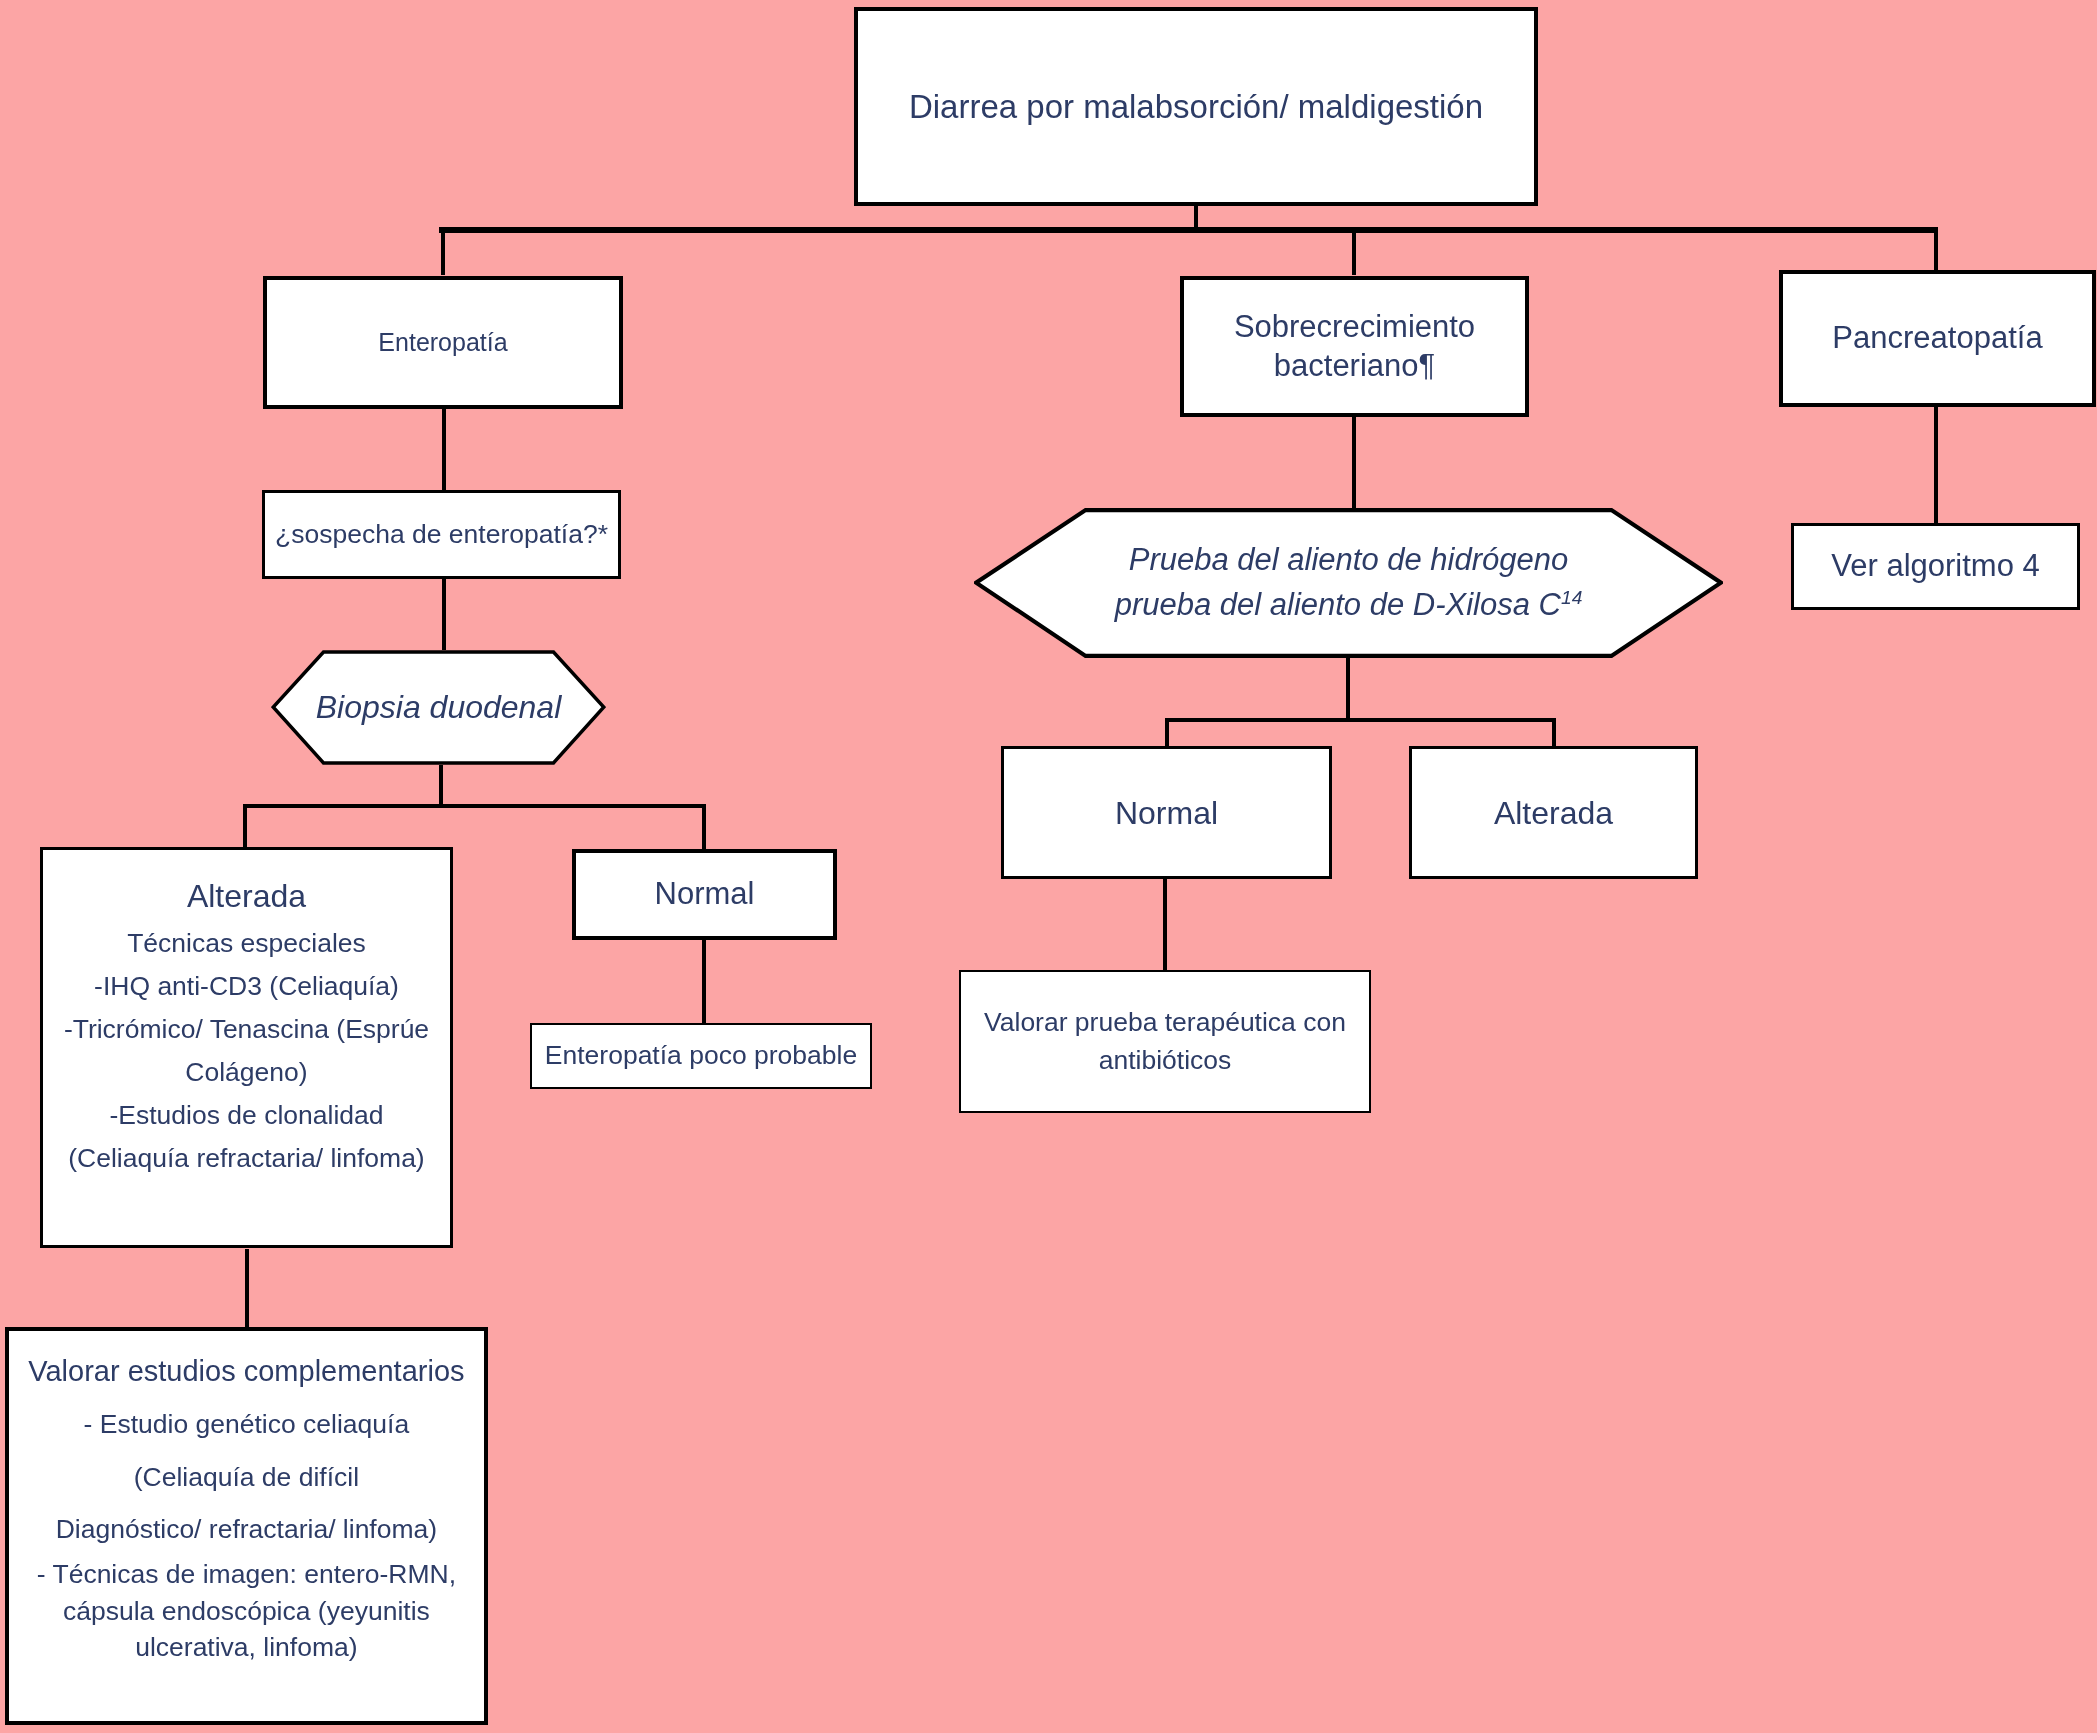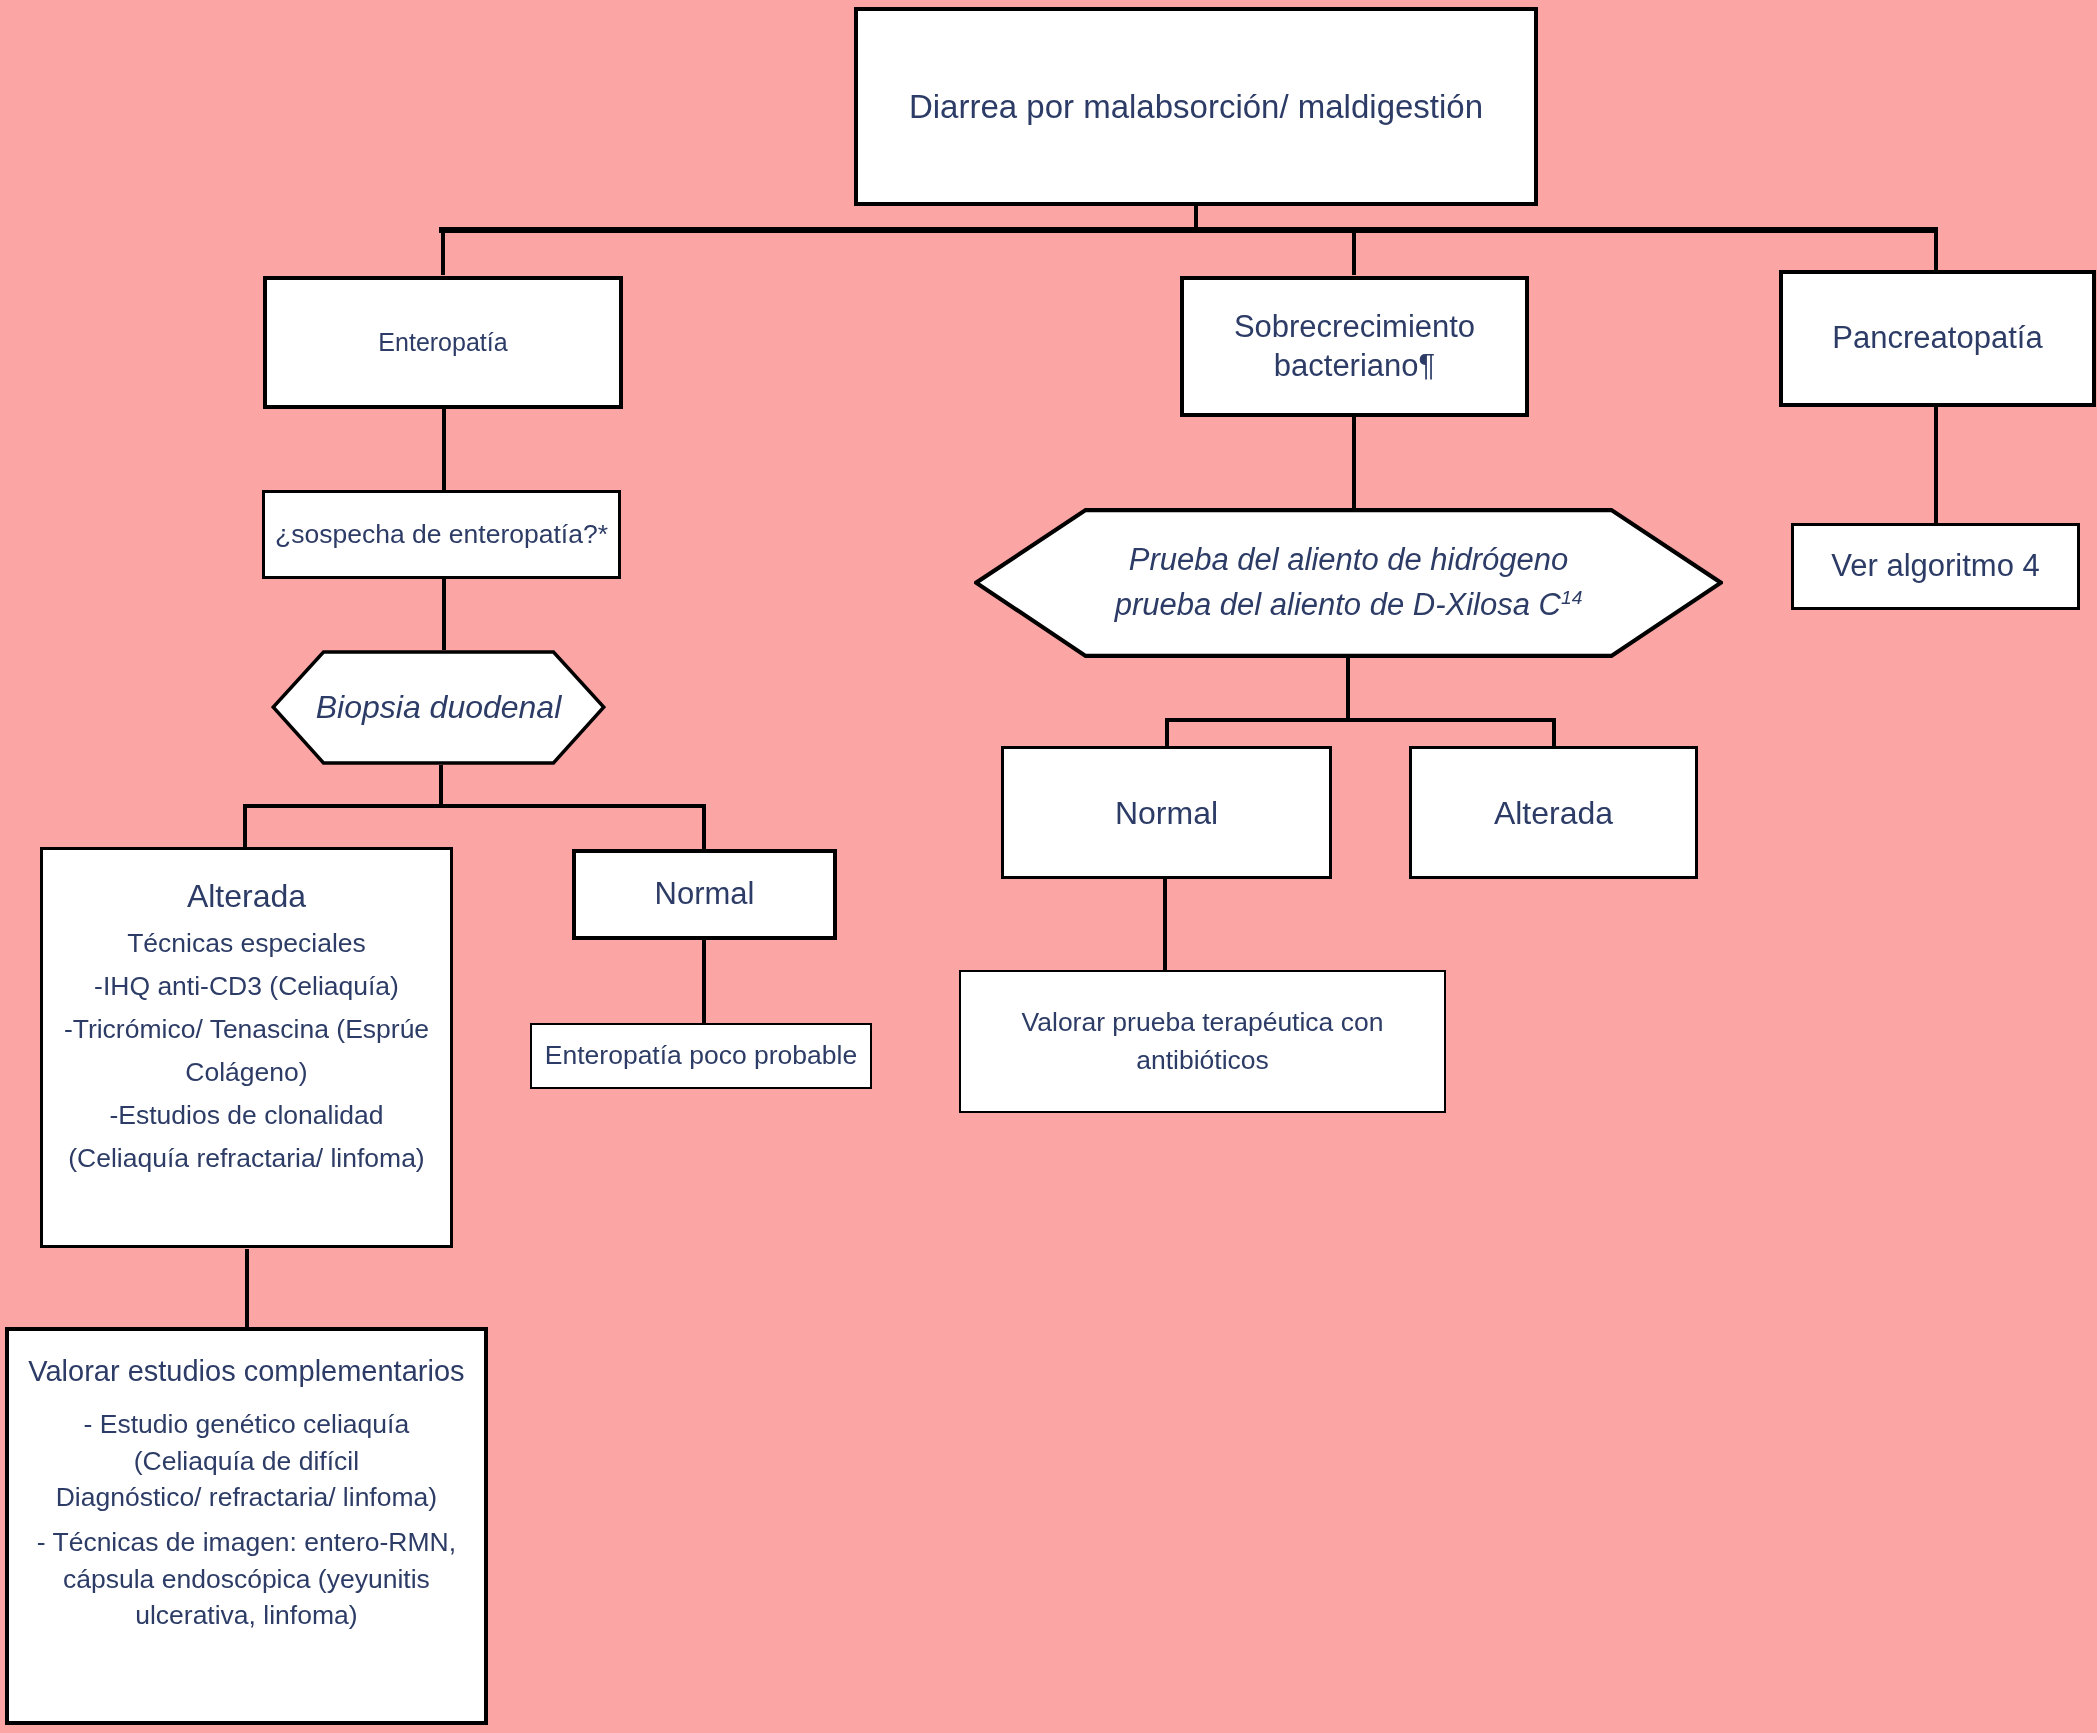--- a/index.html
+++ b/index.html
@@ -51,21 +51,21 @@
     border: 3.5px solid #000000;
     display: flex;
     flex-direction: column;
     align-items: center;
     text-align: center;
   }
   .multibox .title { font-size: 32px; margin: 0 0 7px 0; }
   .multibox .bodyline { font-size: 26.5px; line-height: 1.62; white-space: nowrap; }
   .vb .title { font-size: 29px; margin: 24px 0 9.8px 0; white-space: nowrap; }
   .vb .para { font-size: 26.5px; line-height: 1.38; margin-top: 8.4px; }
-  .vb .cont { font-size: 26.5px; line-height: 1.38; margin-top: 0; }
+  .vb .cont { font-size: 26.5px; line-height: 1.38; margin-top: 16px; }
   .nowrap { white-space: nowrap; }
   sup { font-size: 0.62em; }
 </style>
 </head>
 <body>
 
 <div class="canvas" style="color: rgb(45, 60, 102); background: #fca5a5;">
 
   <div class="line" style="left: 1194px; top: 204px; width: 3.5px; height: 26.5px; background: rgb(0, 0, 0);"></div>
   <div class="line" style="left: 439px; top: 227px; width: 1498px; height: 5.6px; background: rgb(0, 0, 0);"></div>
@@ -156,21 +156,21 @@
   </div>
 
   <div class="box b5" style="left:1001px; top:746px; width:331px; height:133px; font-size:32px;">
     <span>Normal</span>
   </div>
 
   <div class="box b5" style="left:1409px; top:746px; width:289px; height:133px; font-size:32px;">
     <span>Alterada</span>
   </div>
 
-  <div class="box b4" style="left:959px; top:970px; width:487px; height:143px; font-size:26.5px; line-height:1.4; padding:0 6px;">
+  <div class="box b4" style="left:959px; top:970px; width:412px; height:143px; font-size:26.5px; line-height:1.4; padding:0 6px;">
     <span>Valorar prueba terapéutica con antibióticos</span>
   </div>
 
   <div class="box b5" style="left:1791px; top:523px; width:289px; height:87px; font-size:31px;">
     <span class="nowrap">Ver algoritmo 4</span>
   </div>
 
 </div>
 
 

